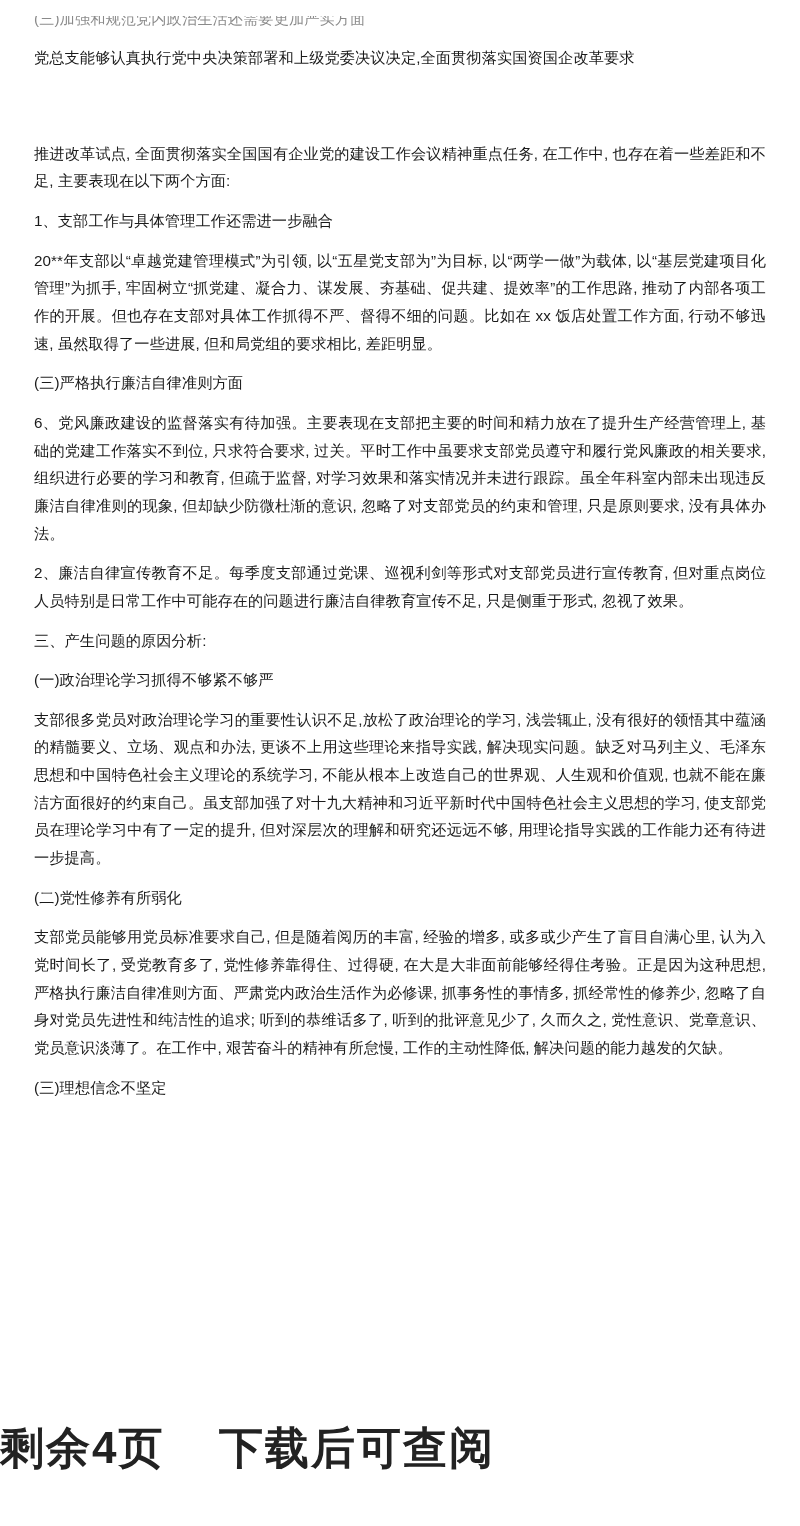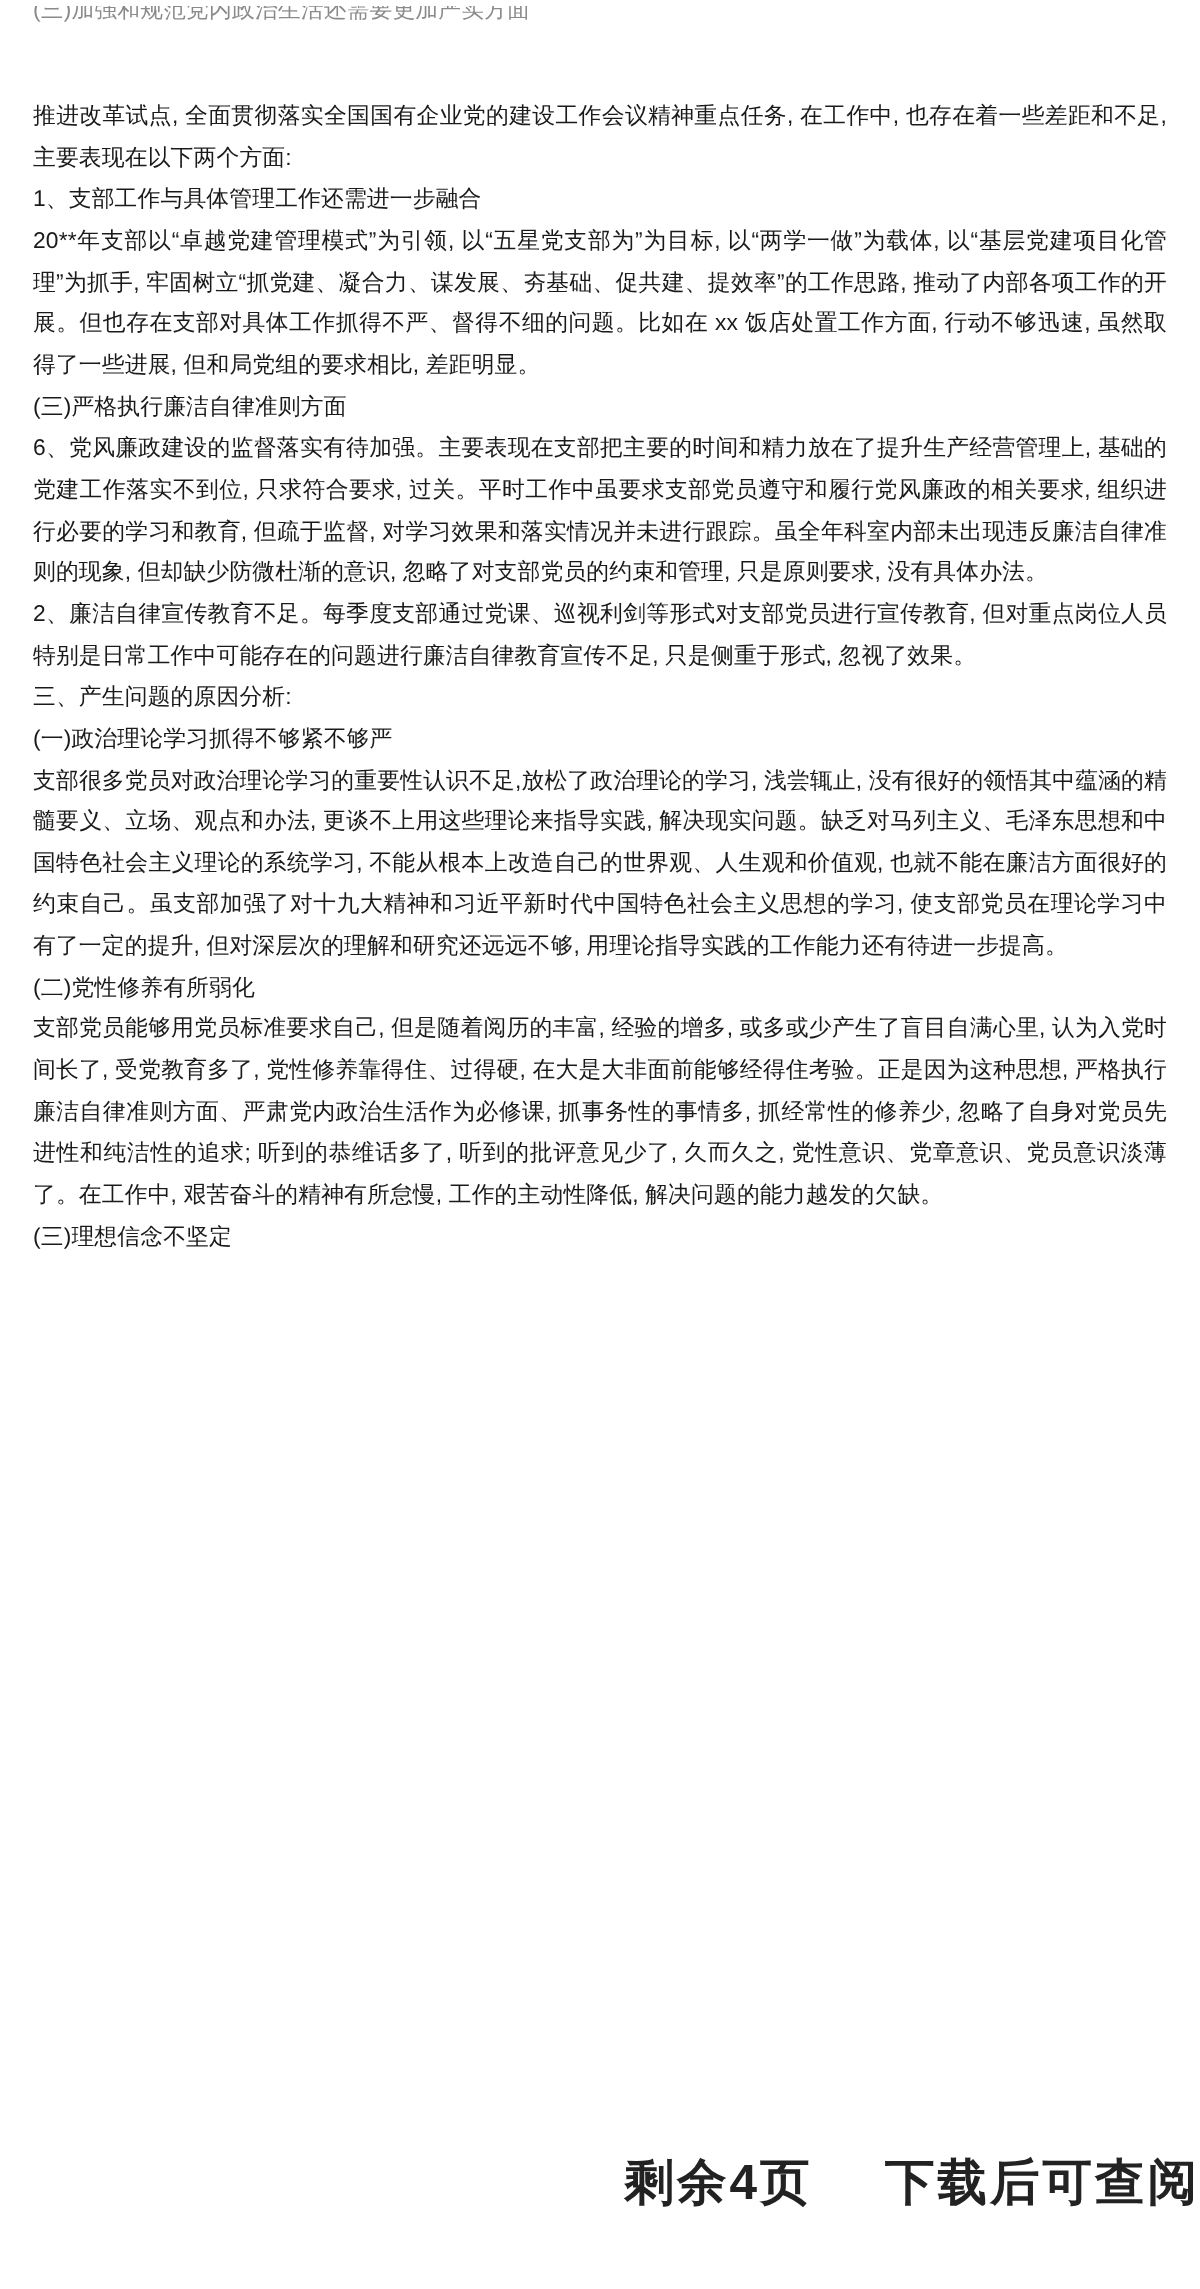--- a/index.html
+++ b/index.html
@@ -25,21 +25,21 @@
   }
   .doc-body {
     padding-top: 4px;
     font-size: 15.2px;
     line-height: 1.82;
     text-align: justify;
     letter-spacing: 0.1px;
     word-break: break-all;
   }
   .para {
-    margin: 0;
+    margin: 12px;
   }
   .para.clipped-top {
     position: relative;
     height: 16px;
     overflow: hidden;
     color: #2b2b2b;
     opacity: 0.55;
     font-size: 15.2px;
     line-height: 1.3;
   }
@@ -71,22 +71,22 @@
     white-space: nowrap;
     font-family: "Liberation Serif", serif;
   }
   .wm1 { left: 300px; top: 540px; }
   .wm2 { left: 320px; top: 770px; font-size: 38px; }
   .footer-cta {
     position: absolute;
     left: 0;
     right: 0;
     bottom: 48px;
-    text-align: right;
-    font-size: 33px;
+    text-align: left;
+    font-size: 44px;
     font-weight: bold;
     color: #222;
     letter-spacing: 2px;
     font-family: "Liberation Sans", sans-serif;
   }
   .footer-cta .gap {
     display: inline-block;
     width: 26px;
   }
 </style>
@@ -99,20 +99,21 @@
     <div class="wm-text wm1"></div>
     <div class="wm-text wm2"></div>
   </div>
 
   <div class="doc-body">
 
     <div class="para clipped-top">
       <span>(三)加强和规范党内政治生活还需要更加严实方面</span>
     </div>
 
+    <p class="para">党总支能够认真执行党中央决策部署和上级党委决议决定,全面贯彻落实国资国企改革要求</p>
 
     <div class="spacer-lg"></div>
 
     <p class="para">推进改革试点, 全面贯彻落实全国国有企业党的建设工作会议精神重点任务, 在工作中, 也存在着一些差距和不足, 主要表现在以下两个方面:</p>
     <p class="para">1、支部工作与具体管理工作还需进一步融合</p>
     <p class="para">20**年支部以“卓越党建管理模式”为引领, 以“五星党支部为”为目标, 以“两学一做”为载体, 以“基层党建项目化管理”为抓手, 牢固树立“抓党建、凝合力、谋发展、夯基础、促共建、提效率”的工作思路, 推动了内部各项工作的开展。但也存在支部对具体工作抓得不严、督得不细的问题。比如在 xx 饭店处置工作方面, 行动不够迅速, 虽然取得了一些进展, 但和局党组的要求相比, 差距明显。</p>
     <p class="para">(三)严格执行廉洁自律准则方面</p>
     <p class="para">6、党风廉政建设的监督落实有待加强。主要表现在支部把主要的时间和精力放在了提升生产经营管理上, 基础的党建工作落实不到位, 只求符合要求, 过关。平时工作中虽要求支部党员遵守和履行党风廉政的相关要求, 组织进行必要的学习和教育, 但疏于监督, 对学习效果和落实情况并未进行跟踪。虽全年科室内部未出现违反廉洁自律准则的现象, 但却缺少防微杜渐的意识, 忽略了对支部党员的约束和管理, 只是原则要求, 没有具体办法。</p>
     <p class="para">2、廉洁自律宣传教育不足。每季度支部通过党课、巡视利剑等形式对支部党员进行宣传教育, 但对重点岗位人员特别是日常工作中可能存在的问题进行廉洁自律教育宣传不足, 只是侧重于形式, 忽视了效果。</p>
     <p class="para bold">三、产生问题的原因分析:</p>

